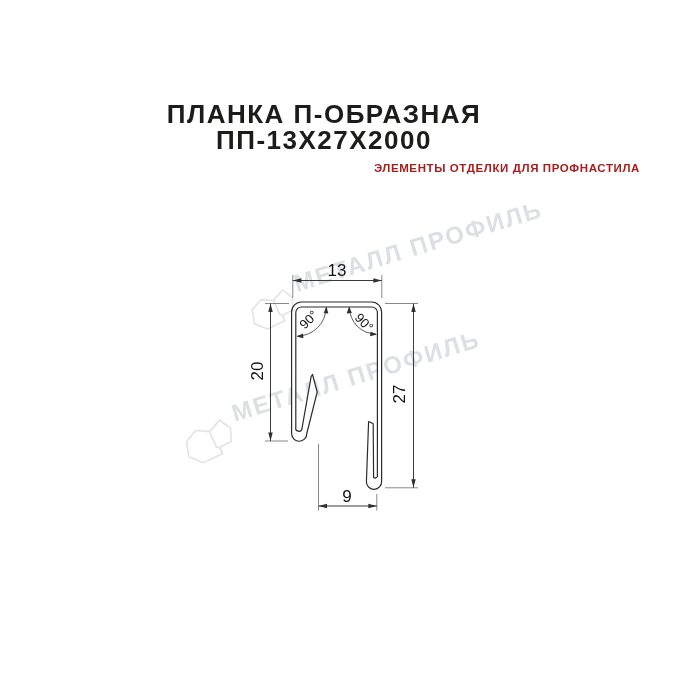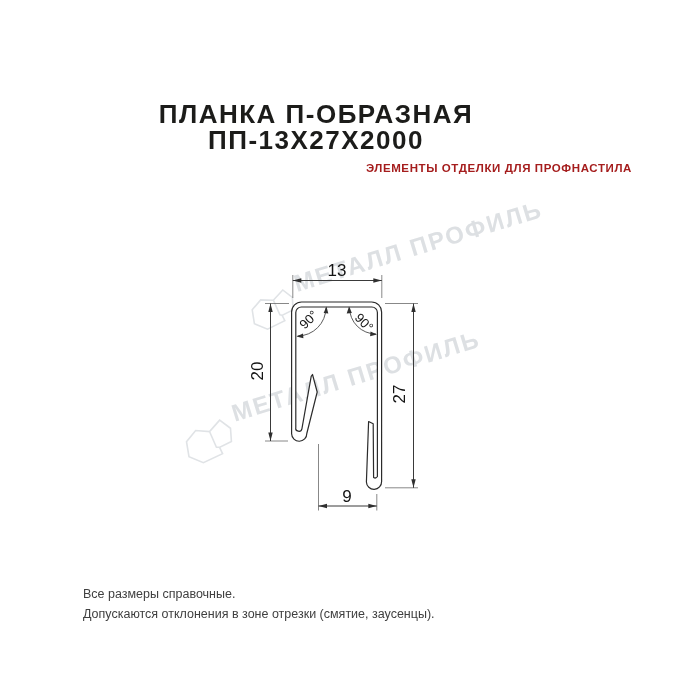--- a/index.html
+++ b/index.html
@@ -2,21 +2,21 @@
 <html><head>
 <meta charset="utf-8">
 <style>
   html,body{margin:0;padding:0;}
   body{
     width:700px;height:700px;background:#ffffff;position:relative;
     font-family:"Liberation Sans", sans-serif;overflow:hidden;
   }
   .page{position:absolute;inset:0;}
   
-  .header{position:absolute;left:0;top:101px;width:632px;text-align:center;}
+  .header{position:absolute;left:0;top:101px;width:632px;text-align:center;padding-left:8px;}
   .title{
     font-weight:bold;color:#1c1c1a;font-size:26px;line-height:26px;
     letter-spacing:1.5px;margin:0;
   }
   .subtitle{
     margin-top:9px;font-weight:bold;color:#a51d1d;font-size:11.5px;
     letter-spacing:0.6px;
     text-align:right;
   }
   
@@ -126,18 +126,14 @@
     </g>
 
     <g>
       <path class="arc" d="M 349.5,307.5 A 26.5,26.5 0 0 0 376,334"></path>
       <polygon class="arrow" points="349,306.5 346.7,313.4 351.9,313"></polygon>
       <polygon class="arrow" points="377,334.5 370.5,331.6 370.1,336.3"></polygon>
       <text class="angletext" x="364" y="326" text-anchor="middle" transform="rotate(45 363 322)">90°</text>
     </g>
   </svg>
 
-  <div class="footer">
-    <div>Все размеры справочные.</div>
-    <div>Допускаются отклонения в зоне отрезки (смятие, заусенцы).</div>
-  </div>
 
 </div>
 
 </body></html>

